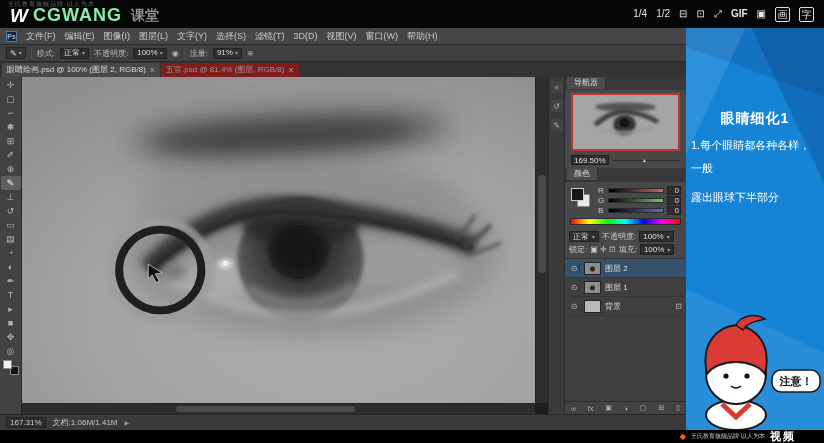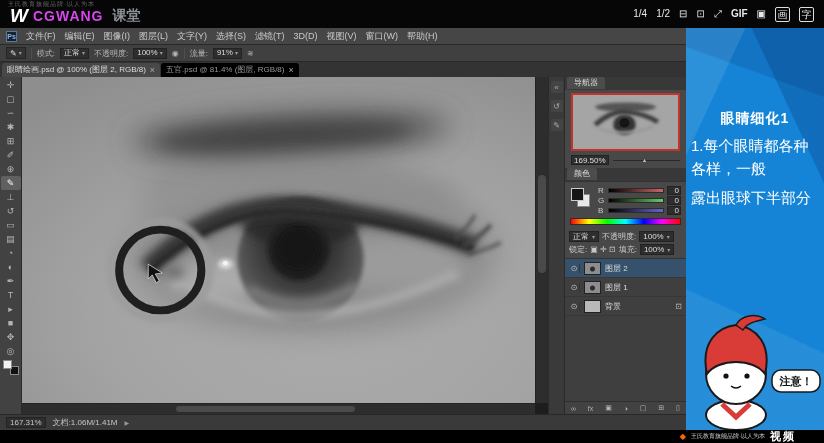--- a/index.html
+++ b/index.html
@@ -5,21 +5,21 @@
   * { margin:0; padding:0; box-sizing:border-box; }
   body { background:#000; font-family:"Liberation Sans", sans-serif; }
   #app { position:relative; width:824px; height:443px; background:#000; overflow:hidden; }
 
   
   .top-bar { position:absolute; left:0; top:0; width:824px; height:28px; background:#060606;
              display:flex; align-items:center; justify-content:space-between; padding:0 10px; }
   .watermark { position:absolute; left:8px; top:0px; font-size:6px; color:#6b6b6b; letter-spacing:1px; }
   .brand { display:flex; align-items:center; gap:5px; margin-top:3px; }
   .logo-mark { color:#fff; font-weight:bold; font-style:italic; font-size:19px; line-height:19px; }
-  .logo-text { color:#d946ef; font-weight:bold; font-size:14px; letter-spacing:1px; }
+  .logo-text { color:#86efac; font-weight:bold; font-size:18px; letter-spacing:1px; }
   .logo-sub { color:#8d9296; font-weight:bold; font-size:14px; margin-left:4px; }
   .controls { display:flex; align-items:center; gap:9px; }
   .ctrl { color:#e8e8e8; font-size:10px; line-height:14px;text-align:right; }
   .ctrl.boxed { border:1px solid #ddd; width:15px; height:15px; text-align:center; line-height:13px; border-radius:2px; }
   .ctrl.bold { font-weight:bold; }
 
   
   .ps { position:absolute; left:0; top:28px; width:686px; height:402px; background:#3c3c3c;
         display:flex; flex-direction:column; }
   .menu-bar { height:17px; background:#464646; border-bottom:1px solid #292929; display:flex;
@@ -31,21 +31,21 @@
   .options-bar { height:17px; background:#404040; border-bottom:1px solid #292929; display:flex;
                  align-items:center; gap:5px; padding:0 6px; font-size:8px; color:#b5b5b5; }
   .opt-chip { background:#333; border:1px solid #252525; padding:0 3px; height:12px; line-height:11px; color:#ddd; display:flex; align-items:center; gap:2px; }
   .opt-box { background:#2e2e2e; border:1px solid #222; padding:0 3px; height:11px; line-height:10px; color:#ddd; display:flex; align-items:center; gap:2px; }
   .sep { width:1px; height:11px; background:#2c2c2c; border-right:1px solid #4e4e4e; }
   .caret { font-size:6px; color:#999; }
 
   .tabs-bar { height:15px; background:#333; display:flex; align-items:flex-end; gap:1px; padding-left:2px; font-size:8px; }
   .doc-tab { height:14px; line-height:14px; padding:5px 5px; background:#484848; color:#ddd;
              border-radius:3px 3px 0 0; display:flex; align-items:center; gap:4px; white-space:nowrap; }
-  .doc-tab.inactive { background:#000000; color:#979797;align-items:center; }
+  .doc-tab.inactive { background:#7f1d1d; color:#979797;align-items:center; }
   .tab-close { color:#aaa; font-size:9px; }
 
   .content { flex:1; display:flex; min-height:0; }
 
   .toolbar { width:22px; background:#424242; border-right:1px solid #2a2a2a; display:flex;
              flex-direction:column; align-items:center; padding-top:1px; }
   .tool { width:20px; height:14px; display:flex; align-items:center; justify-content:center;
           font-size:9px; color:#b4b4b4; }
   .tool.active { background:#606060; color:#fff; border-radius:2px; }
   .swatches { position:relative; width:16px; height:15px; margin-top:2px; }
@@ -112,21 +112,21 @@
 
   
   .sidebar { position:absolute; left:686px; top:28px; width:138px; height:402px; overflow:hidden;
              background:
                linear-gradient(115deg, rgba(255,255,255,.10) 0 18%, rgba(255,255,255,0) 18.5%),
                linear-gradient(245deg, rgba(0,20,80,.20) 0 22%, rgba(0,20,80,0) 22.5%),
                linear-gradient(25deg, rgba(255,255,255,.08) 0 30%, rgba(255,255,255,0) 30.5%),
                linear-gradient(200deg, rgba(0,30,90,.16) 0 15%, rgba(0,30,90,0) 15.5%),
                #1584d6; }
   .sb-title { margin-top:82px; text-align:center; color:#fff; font-size:14px; font-weight:bold; letter-spacing:1px; }
-  .sb-text { margin-top:6px; padding:0 5px; color:#fff; font-size:15px; line-height:23px; }
+  .sb-text { margin-top:6px; padding:0 5px; color:#fff; font-size:11px; line-height:23px; }
   .mascot { position:absolute; left:0px; bottom:0px; width:138px; height:118px; }
   .mascot svg { width:100%; height:100%; display:block; }
 
   
   .bottom-bar { position:absolute; left:0; top:430px; width:824px; height:13px; background:#000;
                 display:flex; align-items:center; justify-content:flex-end; padding-right:28px; gap:5px; }
   .bb-icon { color:#f60; font-size:8px; line-height:8px; }
   .bb-small { color:#cfcfcf; font-size:6px; }
   .bb-big { color:#fff; font-size:11px; font-weight:bold; letter-spacing:2px; }
 </style>

